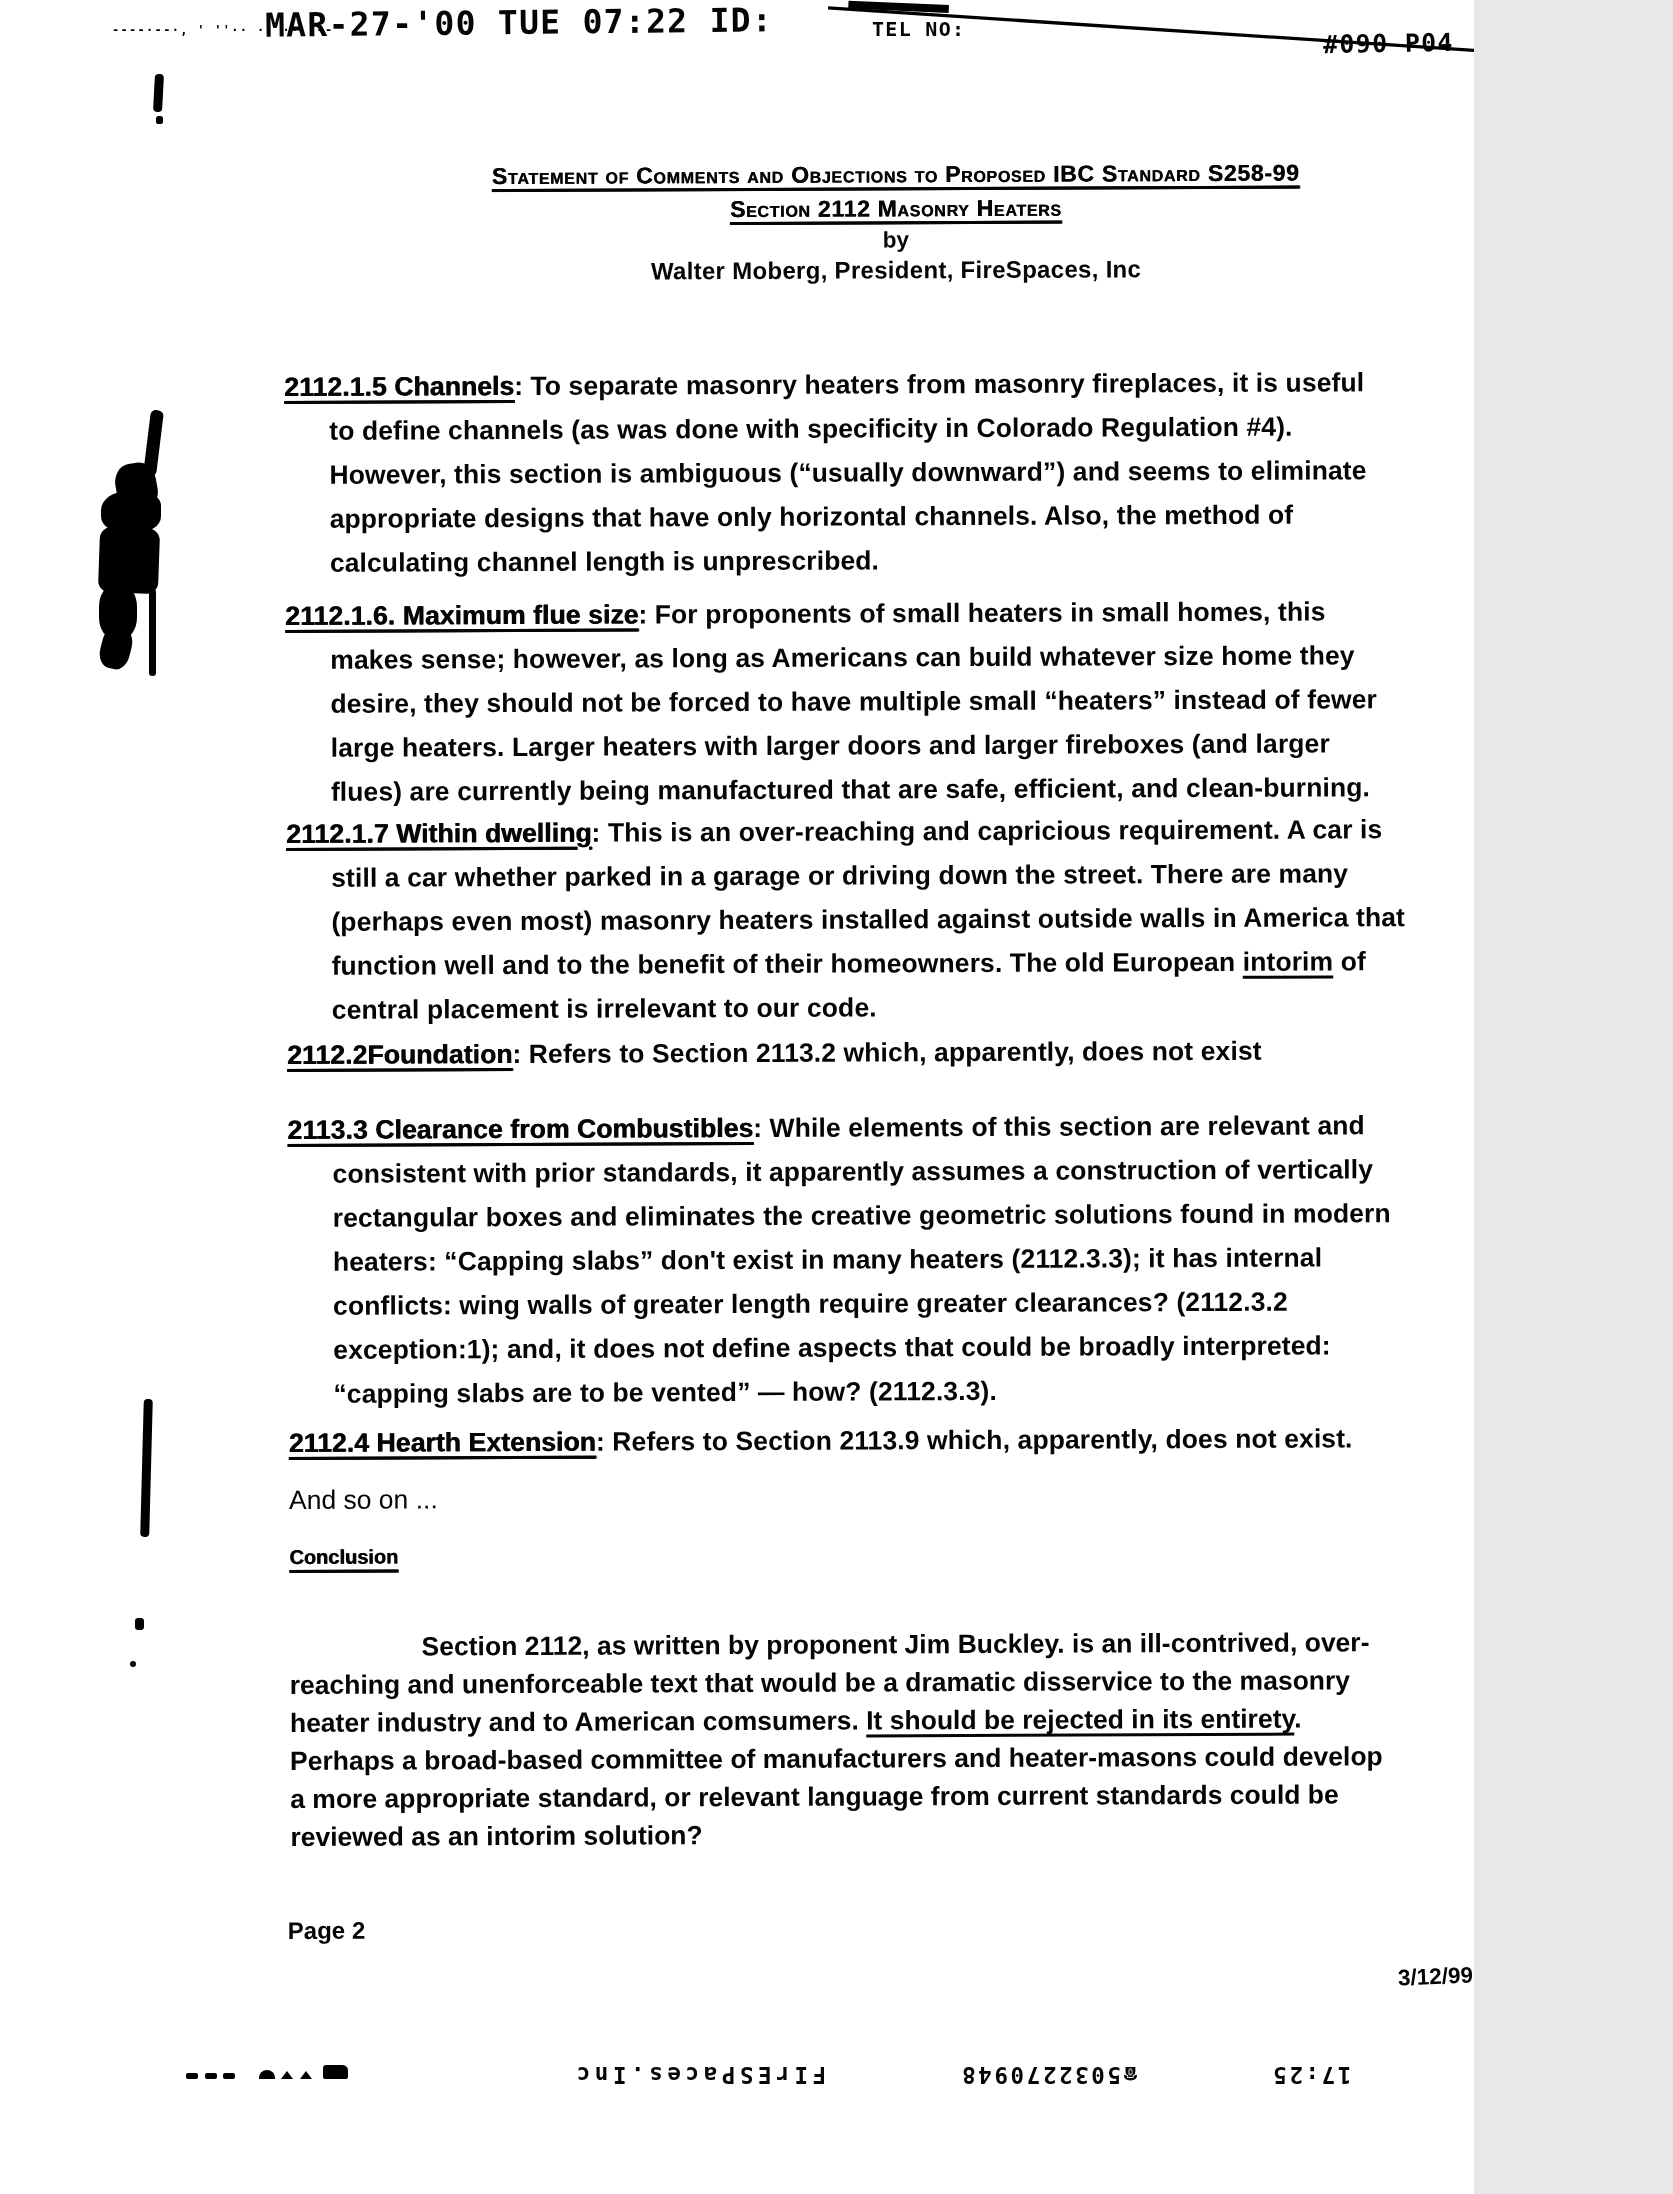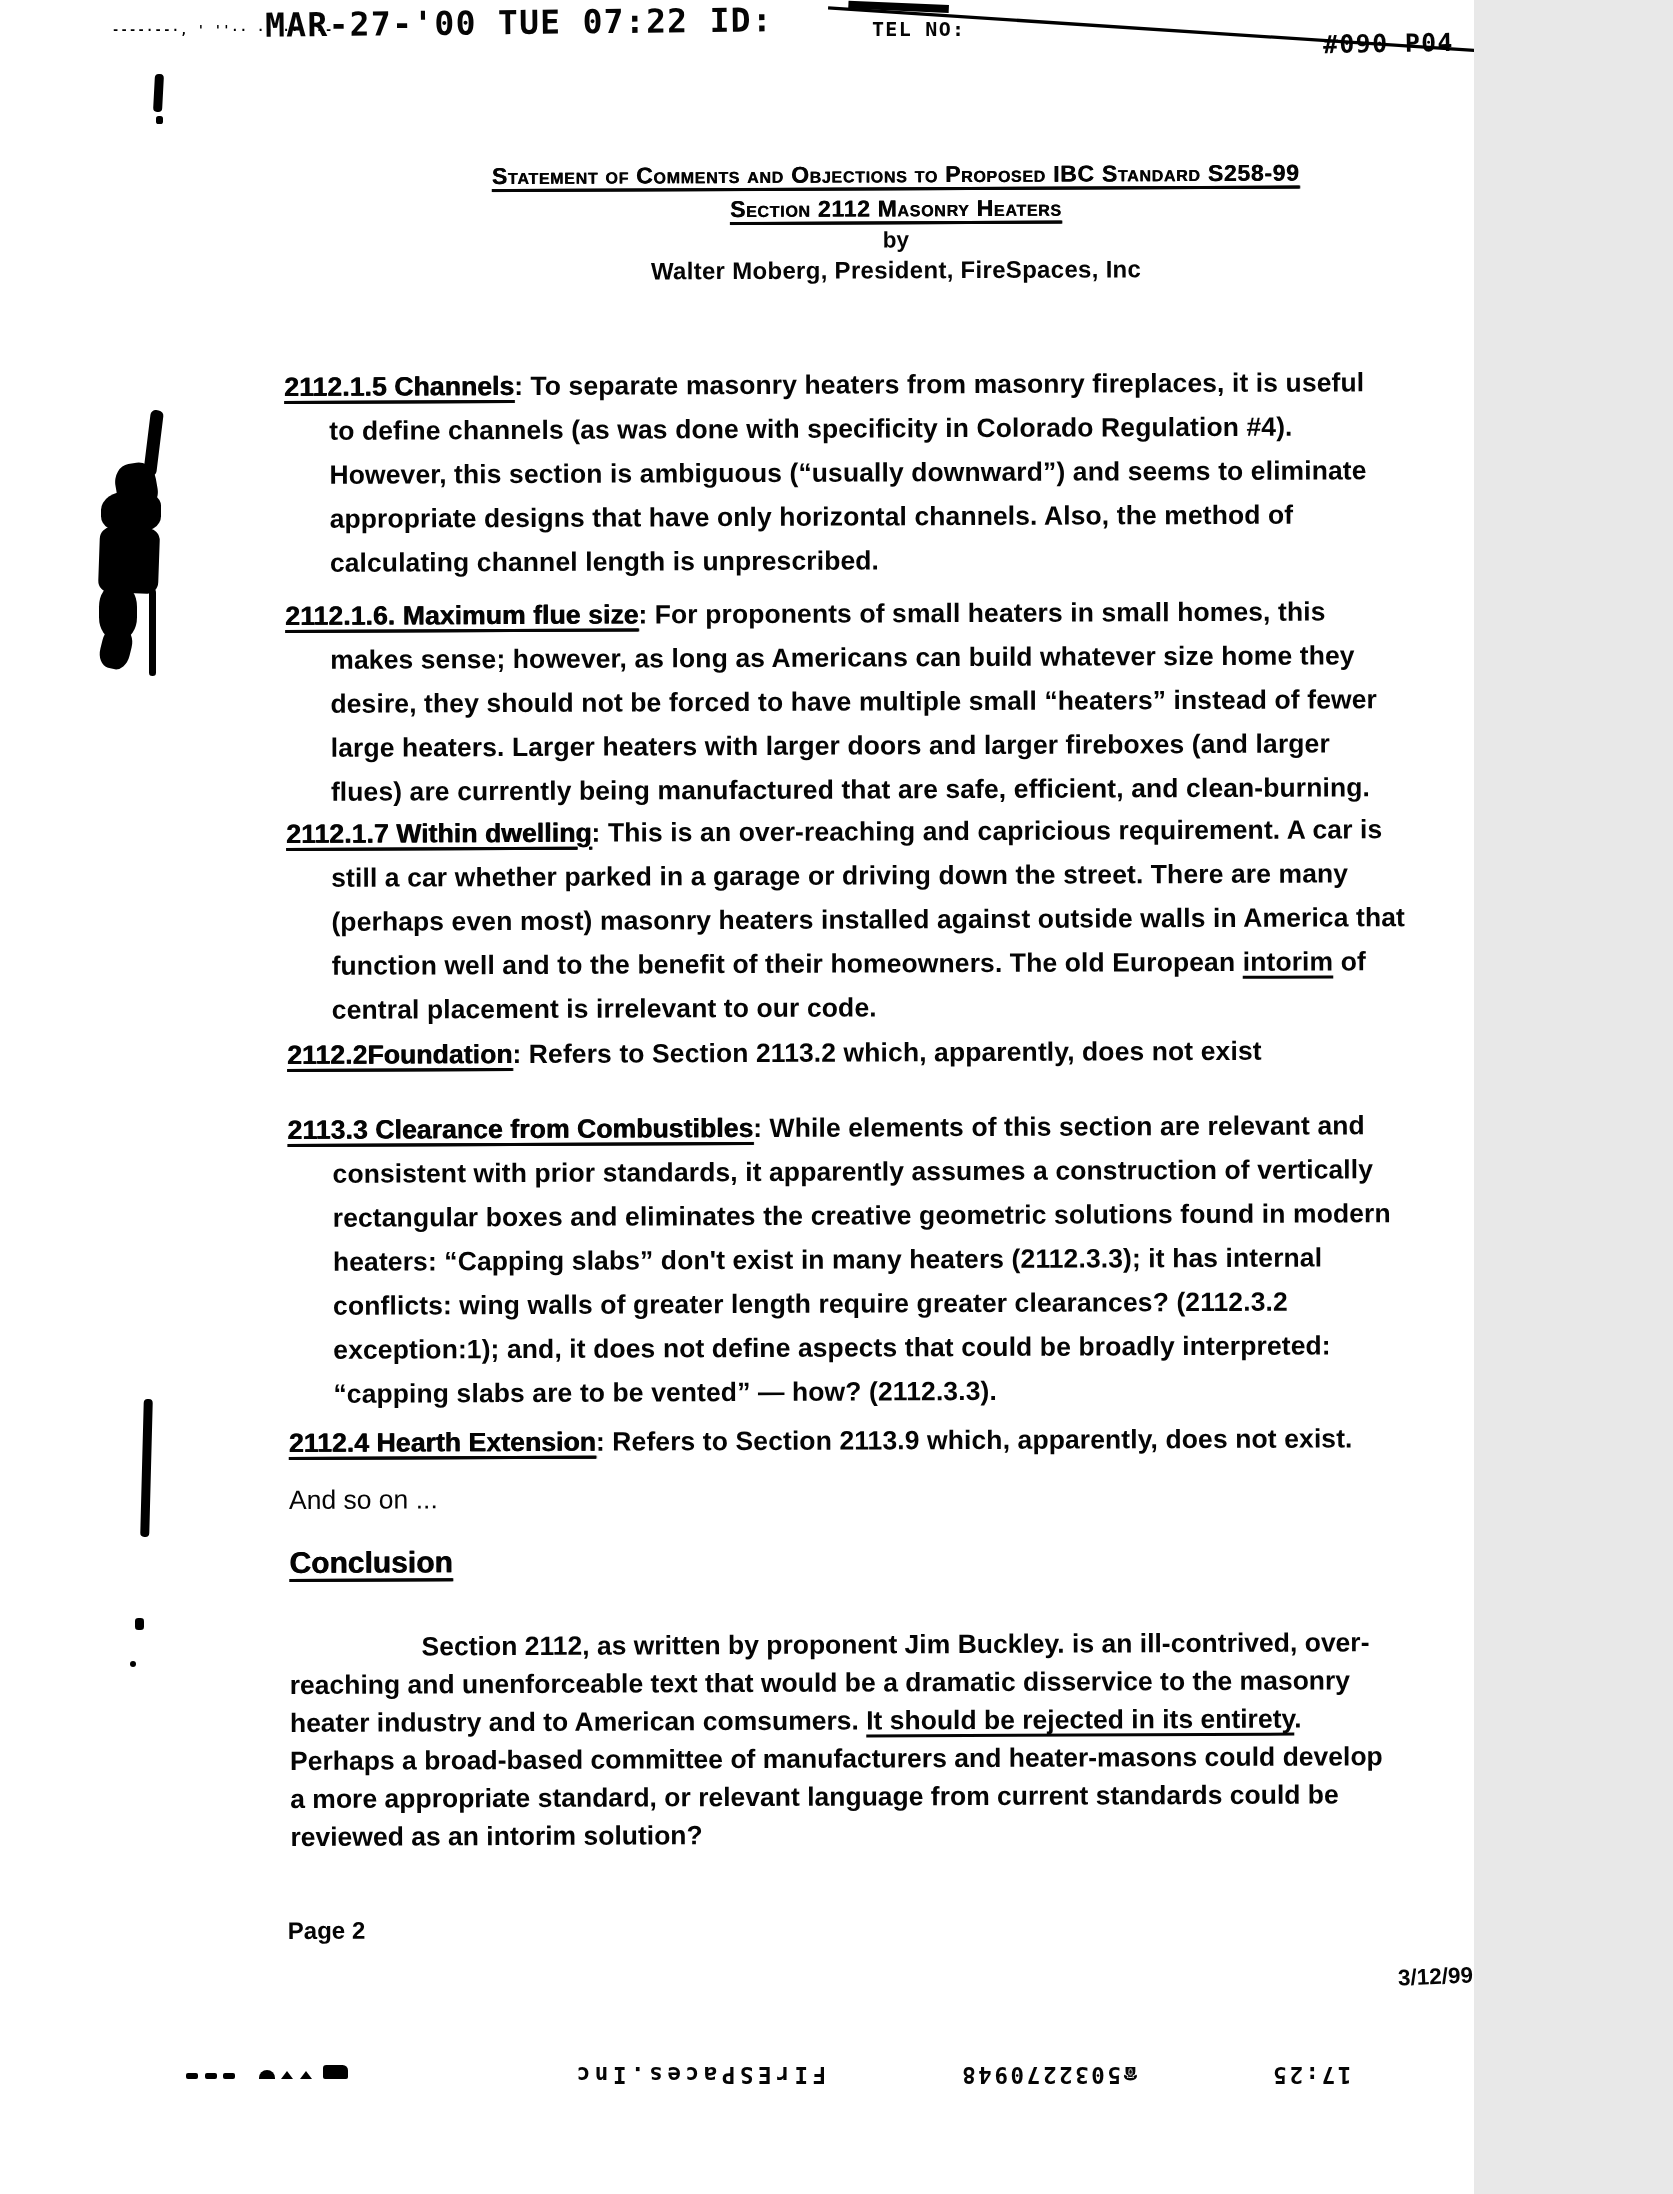--- a/index.html
+++ b/index.html
@@ -27,21 +27,21 @@
 
   
   .paragraph{position:absolute;left:284px;width:1197px;font-size:26.5px;font-weight:bold;
              line-height:44px;letter-spacing:0.1px;}
   .bline{white-space:nowrap;margin-left:45px;}
   .bline.first{margin-left:0;}
   .useg{text-decoration:underline;text-decoration-thickness:2.6px;text-underline-offset:5.3px;}
   .hseg{text-shadow:0.7px 0 0 currentColor;}
 
   #and-so-on{left:284px;top:1485px;font-size:26.5px;font-weight:normal;}
-  #conclusion-heading{left:284px;top:1546px;font-size:30px;font-weight:bold;
+  #conclusion-heading{left:284px;top:1546px;font-size:20px;font-weight:bold;
                       text-shadow:0.7px 0 0 currentColor;}
   #conclusion-heading span{text-decoration:underline;text-decoration-thickness:3.3px;text-underline-offset:6px;}
   #conclusion-para{position:absolute;left:284px;top:1628px;width:1197px;font-size:26.5px;
                    font-weight:bold;line-height:38px;}
   .cline{white-space:nowrap;}
   .cline.first{text-indent:132px;}
 
   
   #pg-num{left:281px;top:1917px;font-size:24px;font-weight:bold;}
   #pg-date{left:1391px;top:1969px;font-size:22.5px;font-weight:bold;transform:rotate(-2deg);}

